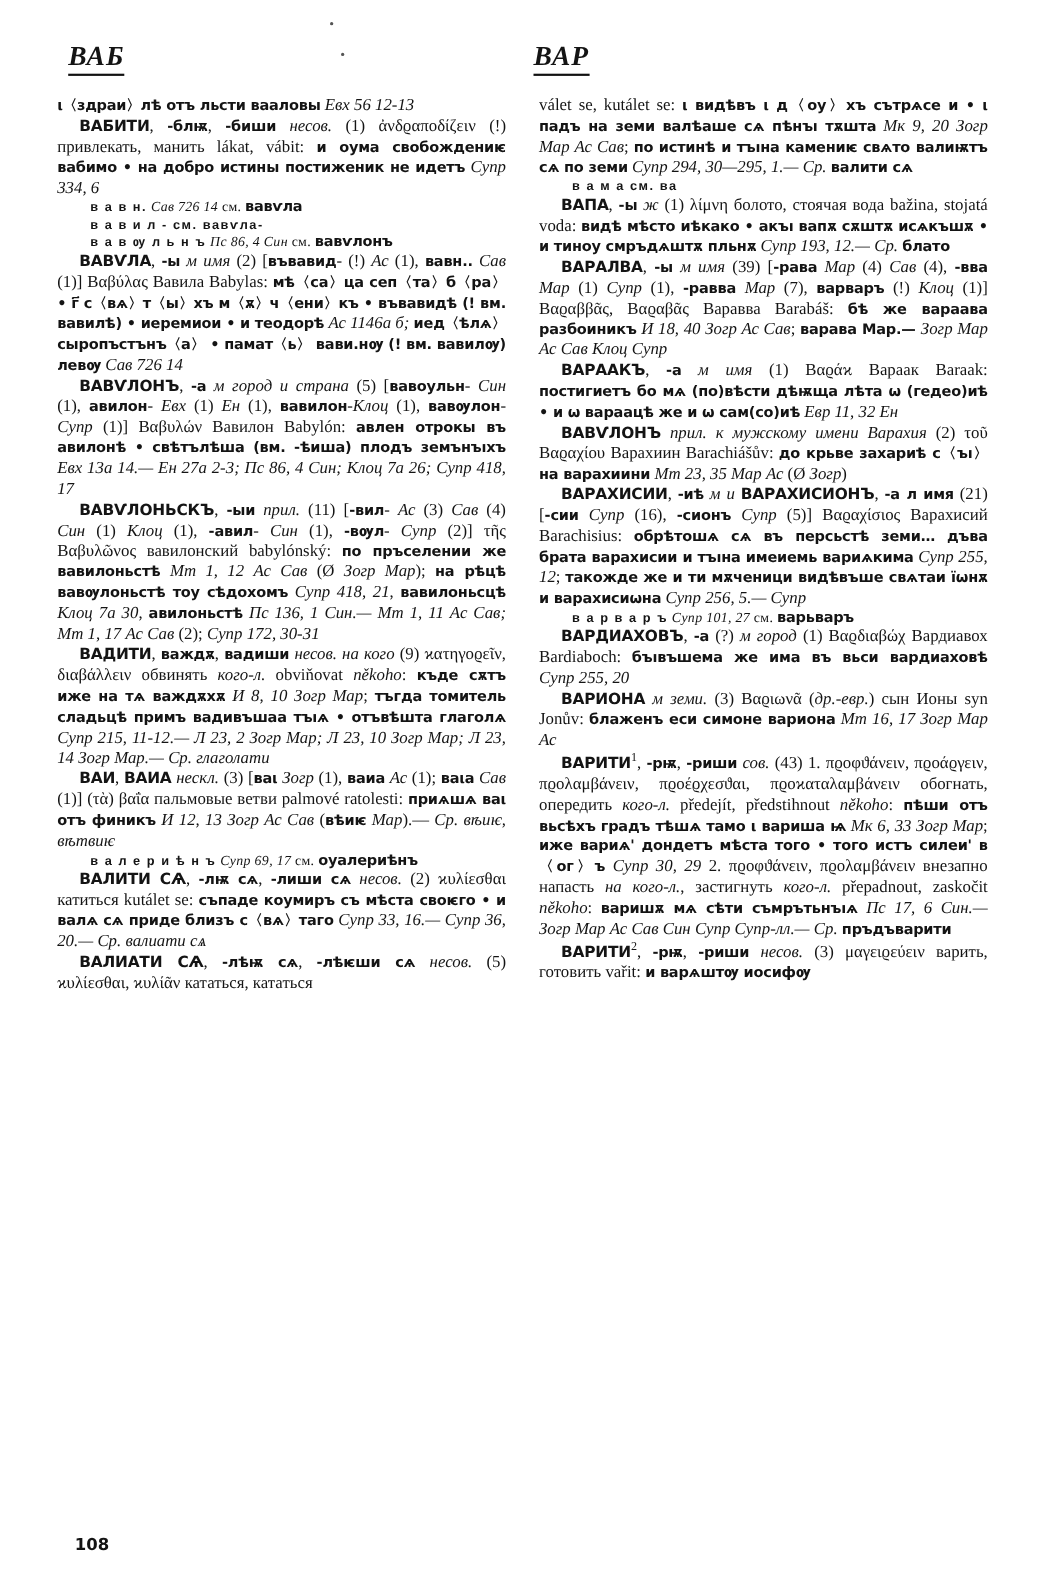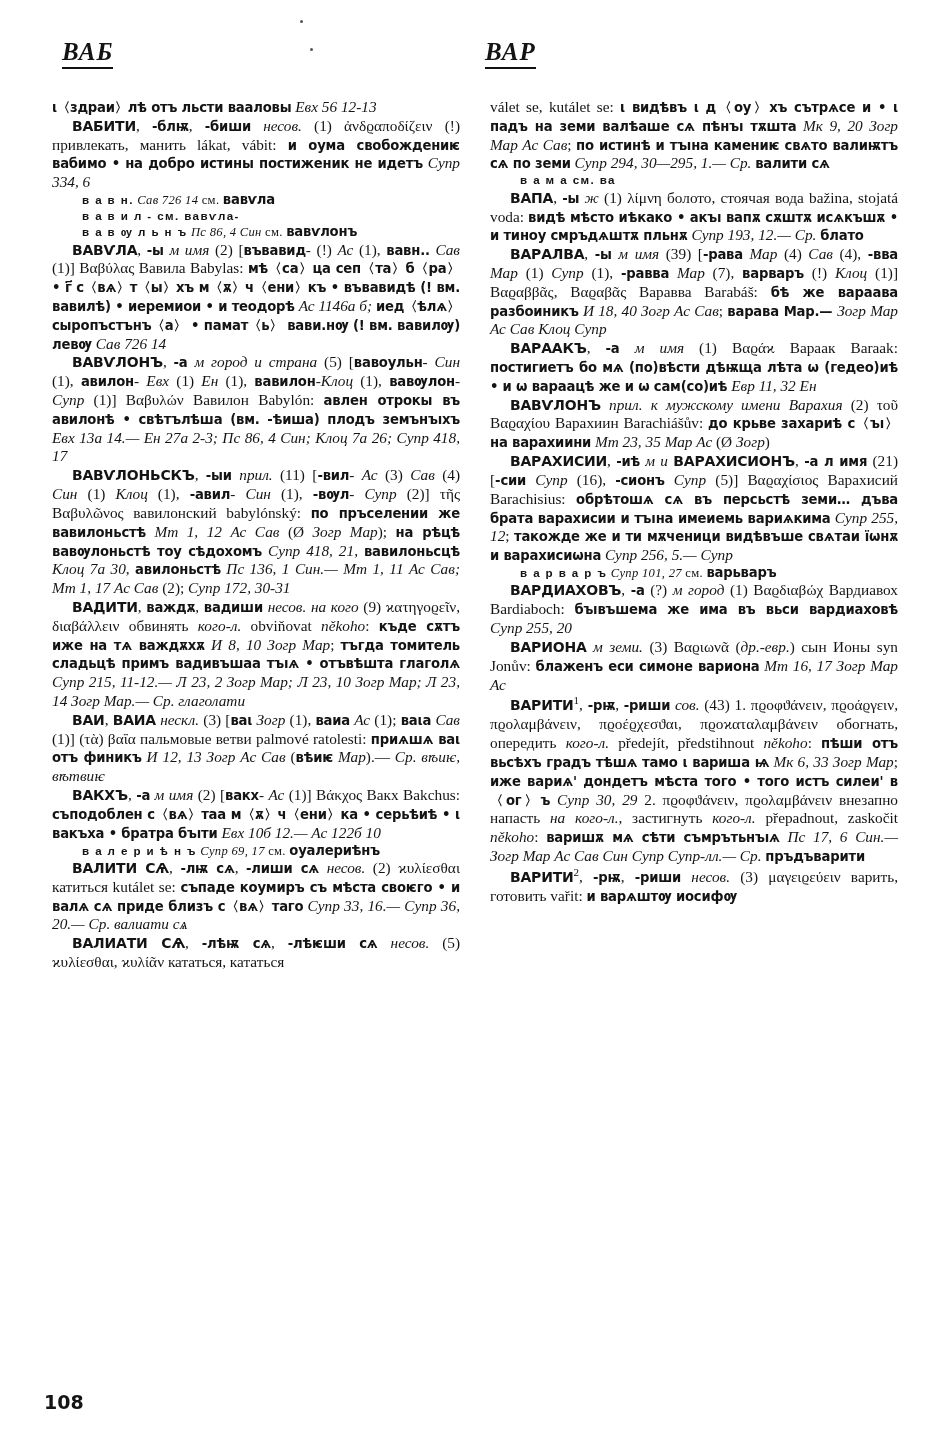--- a/index.html
+++ b/index.html
@@ -41,21 +41,20 @@
 
   .cols {
     display: flex;
     gap: 30px;
   }
   .col {
     width: 420px;
     font-size: 15.3px;
     line-height: 1.23;
     text-align: justify;
-    margin-top: 11px;
   }
   p {
     margin: 0;
     text-indent: 20px;
   }
   p.noind { text-indent: 0; }
   p.small {
     font-size: 12.6px;
     text-indent: 30px;
     letter-spacing: 0.3px;
@@ -77,25 +76,25 @@
     font-family: "DejaVu Sans", sans-serif;
     font-weight: bold;
     font-size: 14px;
     letter-spacing: -0.2px;
   }
   .it { font-style: italic; }
   .rom { font-family: "Liberation Serif", serif; }
   .sup { font-size: 0.72em; vertical-align: super; }
   .pageno {
     position: absolute;
-    left: 44px;
+    left: 68px;
     bottom: 34px;
     font-family: "DejaVu Sans", sans-serif;
     font-weight: bold;
-    font-size: 19px;
+    font-size: 15px;
   }
   .speck {
     position: absolute;
     width: 3px; height: 3px;
     background: #555;
     border-radius: 50%;
   }
 </style>
 </head>
 <body>
@@ -116,21 +115,20 @@
         <p class="noind"><span class="cy">ι〈здраи〉лѣ отъ льсти вааловы</span> <span class="it">Евх 56 12-13</span></p>
         <p><span class="hw">ВАБИТИ</span>, <span class="cy">-блѭ</span>, <span class="cy">-биши</span> <span class="it">несов.</span> (1) ἀνδϱαποδίζειν (!) привлекать, манить lákat, vábit: <span class="cy">и оума свобождениѥ вабимо • на добро истины постиженик не идетъ</span> <span class="it">Супр 334, 6</span></p>
         <p class="small"><span class="cysm">в а в н.</span> <span class="it">Сав 726 14</span> см. <span class="cy">вавѵла</span></p>
         <p class="small"><span class="cysm">в а в и л - см. вавѵла-</span></p>
         <p class="small"><span class="cysm">в а в ѹ л ь н ъ</span> <span class="it">Пс 86, 4 Син</span> см. <span class="cy">вавѵлонъ</span></p>
         <p><span class="hw">ВАВѴЛА</span>, <span class="cy">-ы</span> <span class="it">м имя</span> (2) [<span class="cy">въвавид</span>- (!) <span class="it">Ас</span> (1), <span class="cy">вавн..</span> <span class="it">Сав</span> (1)] Βαβύλας Вавила Babylas: <span class="cy">мѣ〈са〉ца сеп〈та〉б〈ра〉 • г҃ с〈вѧ〉т〈ы〉хъ м〈ѫ〉ч〈ени〉къ • въвавидѣ (! вм. вавилѣ) • иеремиои • и теодорѣ</span> <span class="it">Ас 1146а б; </span><span class="cy">иед〈ѣлѧ〉 сыропъстънъ〈а〉 • памат〈ь〉 вави.нѹ (! вм. вавилѹ) левѹ</span> <span class="it">Сав 726 14</span></p>
         <p><span class="hw">ВАВѴЛОНЪ</span>, <span class="cy">-а</span> <span class="it">м город и страна</span> (5) [<span class="cy">вавоульн</span>- <span class="it">Син</span> (1), <span class="cy">авилон</span>- <span class="it">Евх</span> (1) <span class="it">Ен</span> (1), <span class="cy">вавилон</span>-<span class="it">Клоц</span> (1), <span class="cy">вавѹлон</span>- <span class="it">Супр</span> (1)] Βαβυλών Вавилон Babylón: <span class="cy">авлен отрокы въ авилонѣ • свѣтълѣша (вм. -ѣиша) плодъ земънъıхъ</span> <span class="it">Евх 13а 14.— Ен 27а 2-3; Пс 86, 4 Син; Клоц 7а 26; Супр 418, 17</span></p>
         <p><span class="hw">ВАВѴЛОНЬСКЪ</span>, <span class="cy">-ыи</span> <span class="it">прил.</span> (11) [<span class="cy">-вил</span>- <span class="it">Ас</span> (3) <span class="it">Сав</span> (4) <span class="it">Син</span> (1) <span class="it">Клоц</span> (1), <span class="cy">-авил</span>- <span class="it">Син</span> (1), <span class="cy">-вѹл</span>- <span class="it">Супр</span> (2)] τῆς Βαβυλῶνος вавилонский babylónský: <span class="cy">по пръселении же вавилоньстѣ</span> <span class="it">Мт 1, 12 Ас Сав</span> (Ø <span class="it">Зогр Мар</span>); <span class="cy">на рѣцѣ вавѹлоньстѣ тоу сѣдохомъ</span> <span class="it">Супр 418, 21</span>, <span class="cy">вавилоньсцѣ</span> <span class="it">Клоц 7а 30</span>, <span class="cy">авилоньстѣ</span> <span class="it">Пс 136, 1 Син.— Мт 1, 11 Ас Сав; Мт 1, 17 Ас Сав</span> (2); <span class="it">Супр 172, 30-31</span></p>
         <p><span class="hw">ВАДИТИ</span>, <span class="cy">важдѫ</span>, <span class="cy">вадиши</span> <span class="it">несов. на кого</span> (9) ϰατηγοϱεῖν, διαβάλλειν обвинять <span class="it">кого-л.</span> obviňovat <span class="it">někoho</span>: <span class="cy">къде сѫтъ иже на тѧ важдѫхѫ</span> <span class="it">И 8, 10 Зогр Мар</span>; <span class="cy">тъгда томитель сладьцѣ примъ вадивъшаа тъıѧ • отъвѣшта глаголѧ</span> <span class="it">Супр 215, 11-12.— Л 23, 2 Зогр Мар; Л 23, 10 Зогр Мар; Л 23, 14 Зогр Мар.— Ср. глаголати</span></p>
         <p><span class="hw">ВАИ</span>, <span class="hw">ВАИА</span> <span class="it">нескл.</span> (3) [<span class="cy">ваι</span> <span class="it">Зогр</span> (1), <span class="cy">ваиа</span> <span class="it">Ас</span> (1); <span class="cy">ваιа</span> <span class="it">Сав</span> (1)] (τὰ) βαΐα пальмовые ветви palmové ratolesti: <span class="cy">приѧшѧ ваι отъ финикъ</span> <span class="it">И 12, 13 Зогр Ас Сав</span> (<span class="cy">вѣиѥ</span> <span class="it">Мар</span>).— <span class="it">Ср. вѣиѥ, вѣтвиѥ</span></p>
-        <p><span class="hw">ВАКХЪ</span>, <span class="cy">-а</span> <span class="it">м имя</span> (2) [<span class="cy">вакх</span>- <span class="it">Ас</span> (1)] Βάκχος Вакх Bakchus: <span class="cy">съподоблен с〈вѧ〉таа м〈ѫ〉ч〈ени〉ка • серьѣиѣ • ι вакъха • братра бъıти</span> <span class="it">Евх 10б 12.— Ас 122б 10</span></p>
         <p class="small"><span class="cysm">в а л е р и ѣ н ъ</span> <span class="it">Супр 69, 17</span> см. <span class="cy">оуалериѣнъ</span></p>
         <p><span class="hw">ВАЛИТИ СѦ</span>, <span class="cy">-лѭ сѧ</span>, <span class="cy">-лиши сѧ</span> <span class="it">несов.</span> (2) ϰυλίεσθαι катиться kutálet se: <span class="cy">съпаде коумиръ съ мѣста своѥго • и валѧ сѧ приде близъ с〈вѧ〉таго</span> <span class="it">Супр 33, 16.— Супр 36, 20.— Ср. валиати сѧ</span></p>
         <p><span class="hw">ВАЛИАТИ СѦ</span>, <span class="cy">-лѣѭ сѧ</span>, <span class="cy">-лѣѥши сѧ</span> <span class="it">несов.</span> (5) ϰυλίεσθαι, ϰυλίᾶν кататься, кататься</p>
       </div>
     <div class="col" id="col-right">
         <p class="noind">válet se, kutálet se: <span class="cy">ι видѣвъ ι д〈оу〉хъ сътрѧсе и • ι падъ на земи валѣаше сѧ пѣнъı тѫшта</span> <span class="it">Мк 9, 20 Зогр Мар Ас Сав</span>; <span class="cy">по истинѣ и тъıна камениѥ свѧто валиѭтъ сѧ по земи</span> <span class="it">Супр 294, 30—295, 1.— Ср. </span><span class="cy">валити сѧ</span></p>
         <p class="small"><span class="cysm">в а м а см. ва</span></p>
         <p><span class="hw">ВАПА</span>, <span class="cy">-ы</span> <span class="it">ж</span> (1) λίμνη болото, стоячая вода bažina, stojatá voda: <span class="cy">видѣ мѣсто иѣкако • акъı вапѫ сѫштѫ исѧкъшѫ • и тиноу смръдѧштѫ пльнѫ</span> <span class="it">Супр 193, 12.— Ср. </span><span class="cy">блато</span></p>
         <p><span class="hw">ВАРАЛВА</span>, <span class="cy">-ы</span> <span class="it">м имя</span> (39) [<span class="cy">-рава</span> <span class="it">Мар</span> (4) <span class="it">Сав</span> (4), <span class="cy">-вва</span> <span class="it">Мар</span> (1) <span class="it">Супр</span> (1), <span class="cy">-равва</span> <span class="it">Мар</span> (7), <span class="cy">варваръ</span> (!) <span class="it">Клоц</span> (1)] Βαϱαββᾶς, Βαϱαβᾶς Варавва Barabáš: <span class="cy">бѣ же вараава разбоиникъ</span> <span class="it">И 18, 40 Зогр Ас Сав</span>; <span class="cy">варава Мар.— </span><span class="it">Зогр Мар Ас Сав Клоц Супр</span></p>
         <p><span class="hw">ВАРААКЪ</span>, <span class="cy">-а</span> <span class="it">м имя</span> (1) Βαϱάϰ Вараак Baraak: <span class="cy">постигиетъ бо мѧ (по)вѣсти дѣѭща лѣта ѡ (гедео)иѣ • и ѡ вараацѣ же и ѡ сам(со)иѣ</span> <span class="it">Евр 11, 32 Ен</span></p>

